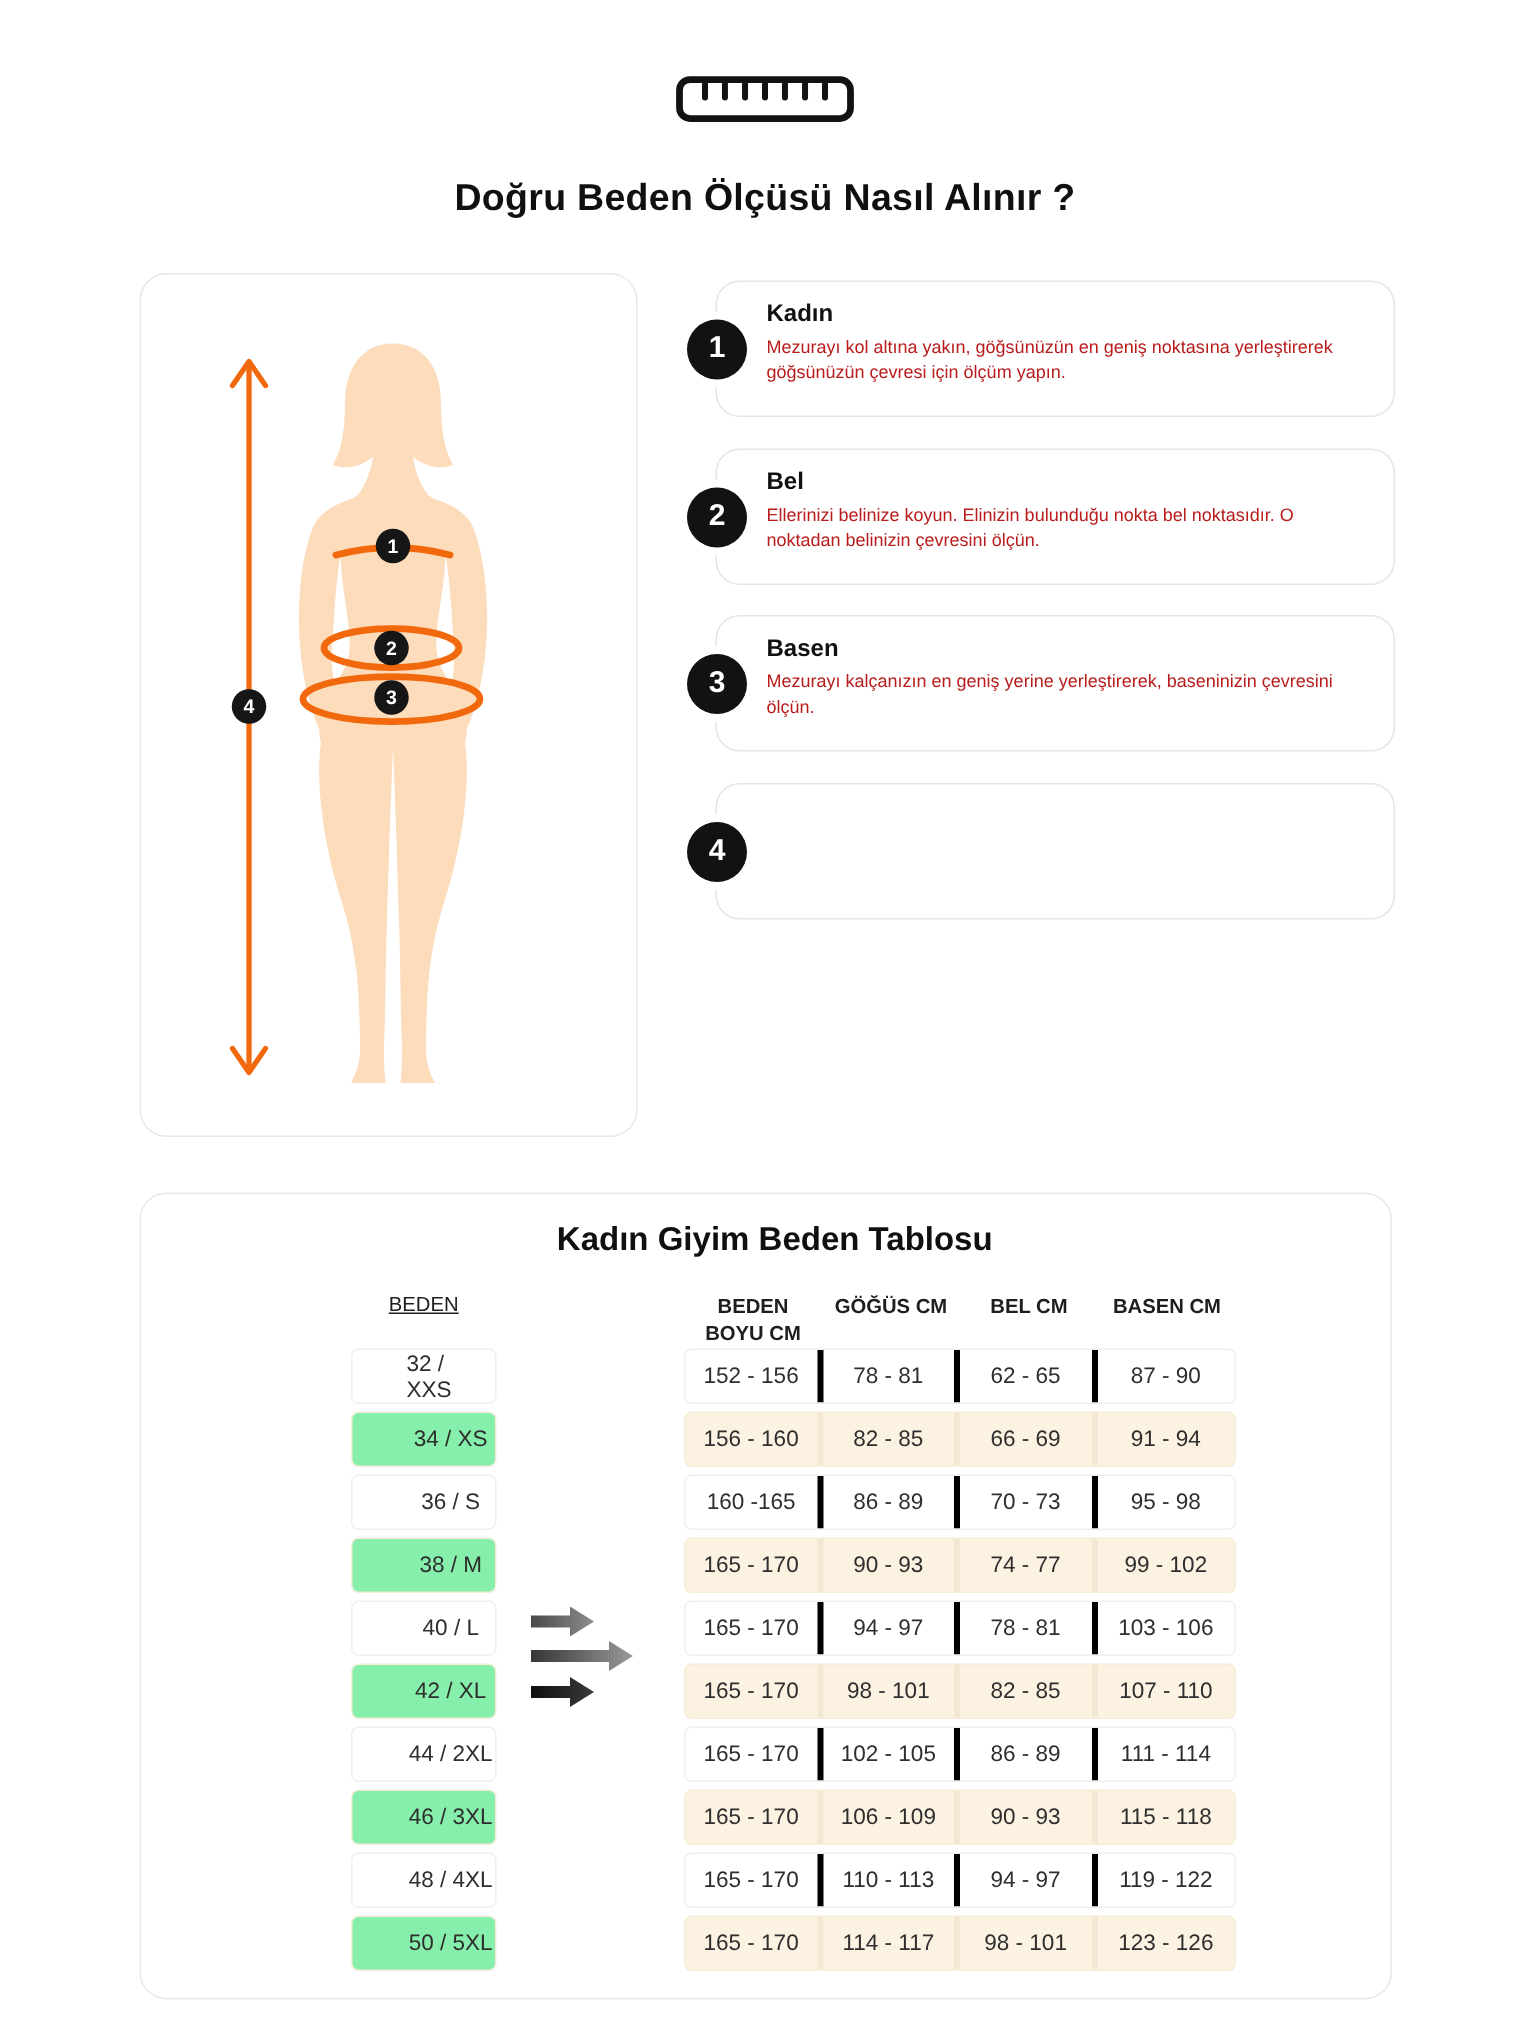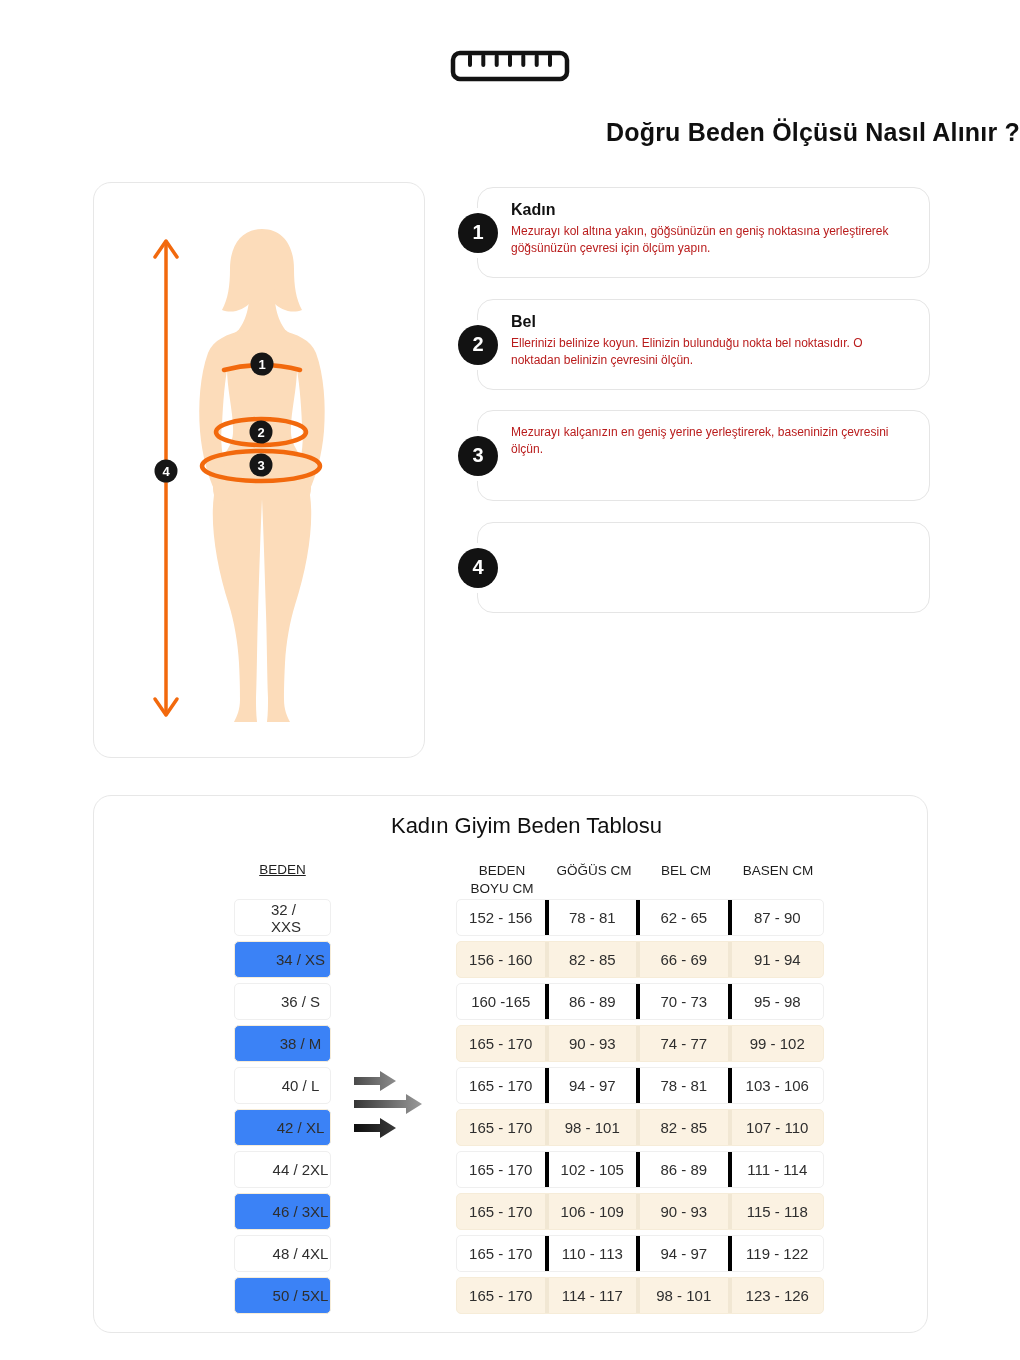--- a/index.html
+++ b/index.html
@@ -1,55 +1,55 @@
 <!DOCTYPE html>
 <html><head>
 <meta charset="utf-8">
 <style>
   html,body{margin:0;padding:0;background:#ffffff;}
   .page{position:relative;width:1020px;height:1360px;background:#ffffff;
         font-family:"Liberation Sans",sans-serif;color:#161616;overflow:hidden;}
 
   
   .ruler-wrap{position:absolute;top:50px;left:0;width:100%;text-align:center;}
-  .page-title{position:absolute;top:118px;left:0;width:100%;text-align:right;
+  .page-title{position:absolute;top:118px;left:0;width:100%;text-align:center;
               font-size:25px;font-weight:700;color:#101010;letter-spacing:.2px;}
 
   
   .figure-card{position:absolute;left:93px;top:182px;width:332px;height:576px;
                border:1px solid #e7e7e7;border-radius:18px;background:#fff;box-sizing:border-box;}
 
   
   .step-card{position:absolute;left:477px;width:453px;height:91px;background:#fff;
              border:1px solid #e5e5e5;border-radius:16px;box-sizing:border-box;
              padding:13px 20px 12px 33px;}
   .step-card .badge{position:absolute;left:-20px;top:50%;transform:translateY(-50%);
              width:40px;height:40px;border-radius:50%;background:#121212;color:#fff;
              font-size:20px;font-weight:700;display:flex;align-items:center;justify-content:center;
              box-shadow:0 0 0 5px #ffffff;}
   .step-title{font-size:16px;font-weight:700;color:#111;margin-bottom:4px;}
   .step-desc{font-size:12px;line-height:1.42;color:#b91c1c;max-width:402px;}
 
   
   .table-panel{position:absolute;left:93px;top:795px;width:835px;height:538px;
                border:1px solid #e7e7e7;border-radius:18px;background:#fff;box-sizing:border-box;}
-  .table-title{position:absolute;top:17px;left:16px;width:100%;text-align:center;
-               font-size:22px;font-weight:400;color:#101010;}
+  .table-title{position:absolute;top:17px;left:6px;width:100%;text-align:center;
+               font-size:22px;font-weight:700;color:#101010;}
   .size-header{position:absolute;top:66px;left:140px;width:97px;text-align:center;
                font-size:13.5px;font-weight:500;color:#1e1e1e;text-decoration:underline;}
   .measure-headers{position:absolute;top:66px;left:362px;width:368px;display:grid;
                grid-template-columns:repeat(4,1fr);}
-  .measure-headers div{text-align:center;font-size:13.5px;font-weight:400;color:#1e1e1e;
+  .measure-headers div{text-align:center;font-size:13.5px;font-weight:700;color:#1e1e1e;
                line-height:1.3;padding:0 6px;}
 
   .size-col{position:absolute;left:140px;top:103px;width:97px;}
   .size-cell{height:37px;margin-bottom:5px;border:1px solid #efefef;border-radius:5px;
              background:#fff;box-sizing:border-box;display:flex;align-items:center;
              justify-content:center;font-size:15px;color:#2e2e2e;padding-left:36px;}
-  .size-cell.alt{background:#3b82f6;border-color:#f6ecd8;}
+  .size-cell.alt{background:#86efac;border-color:#f6ecd8;}
 
   .measure-body{position:absolute;left:362px;top:103px;width:368px;}
   .mrow{display:grid;grid-template-columns:repeat(4,1fr);height:37px;margin-bottom:5px;
         border:1px solid #efefef;border-radius:5px;background:#fff;box-sizing:border-box;overflow:hidden;}
   .mrow.alt{background:#fbf2e2;border-color:#f6ecd8;}
   .mcell{display:flex;align-items:center;justify-content:center;font-size:15px;color:#2e2e2e;
          border-right:4px solid #000000;}
   .mrow.alt .mcell{border-right-color:#f1e7d3;}
   .mcell:last-child{border-right:none;}
 
@@ -162,20 +162,21 @@
     <div class="step-title">Kadın</div>
     <div class="step-desc">Mezurayı kol altına yakın, göğsünüzün en geniş noktasına yerleştirerek göğsünüzün çevresi için ölçüm yapın.</div>
   </div>
   <div class="step-card" style="top:299px">
     <div class="badge">2</div>
     <div class="step-title">Bel</div>
     <div class="step-desc">Ellerinizi belinize koyun. Elinizin bulunduğu nokta bel noktasıdır. O noktadan belinizin çevresini ölçün.</div>
   </div>
   <div class="step-card" style="top:410px">
     <div class="badge">3</div>
+    <div class="step-title">Basen</div>
     <div class="step-desc">Mezurayı kalçanızın en geniş yerine yerleştirerek, baseninizin çevresini ölçün.</div>
   </div>
   <div class="step-card" style="top:522px">
     <div class="badge">4</div>
   </div>
 
   <div class="table-panel">
     <div class="table-title">Kadın Giyim Beden Tablosu</div>
 
     <div class="size-header">BEDEN</div>

